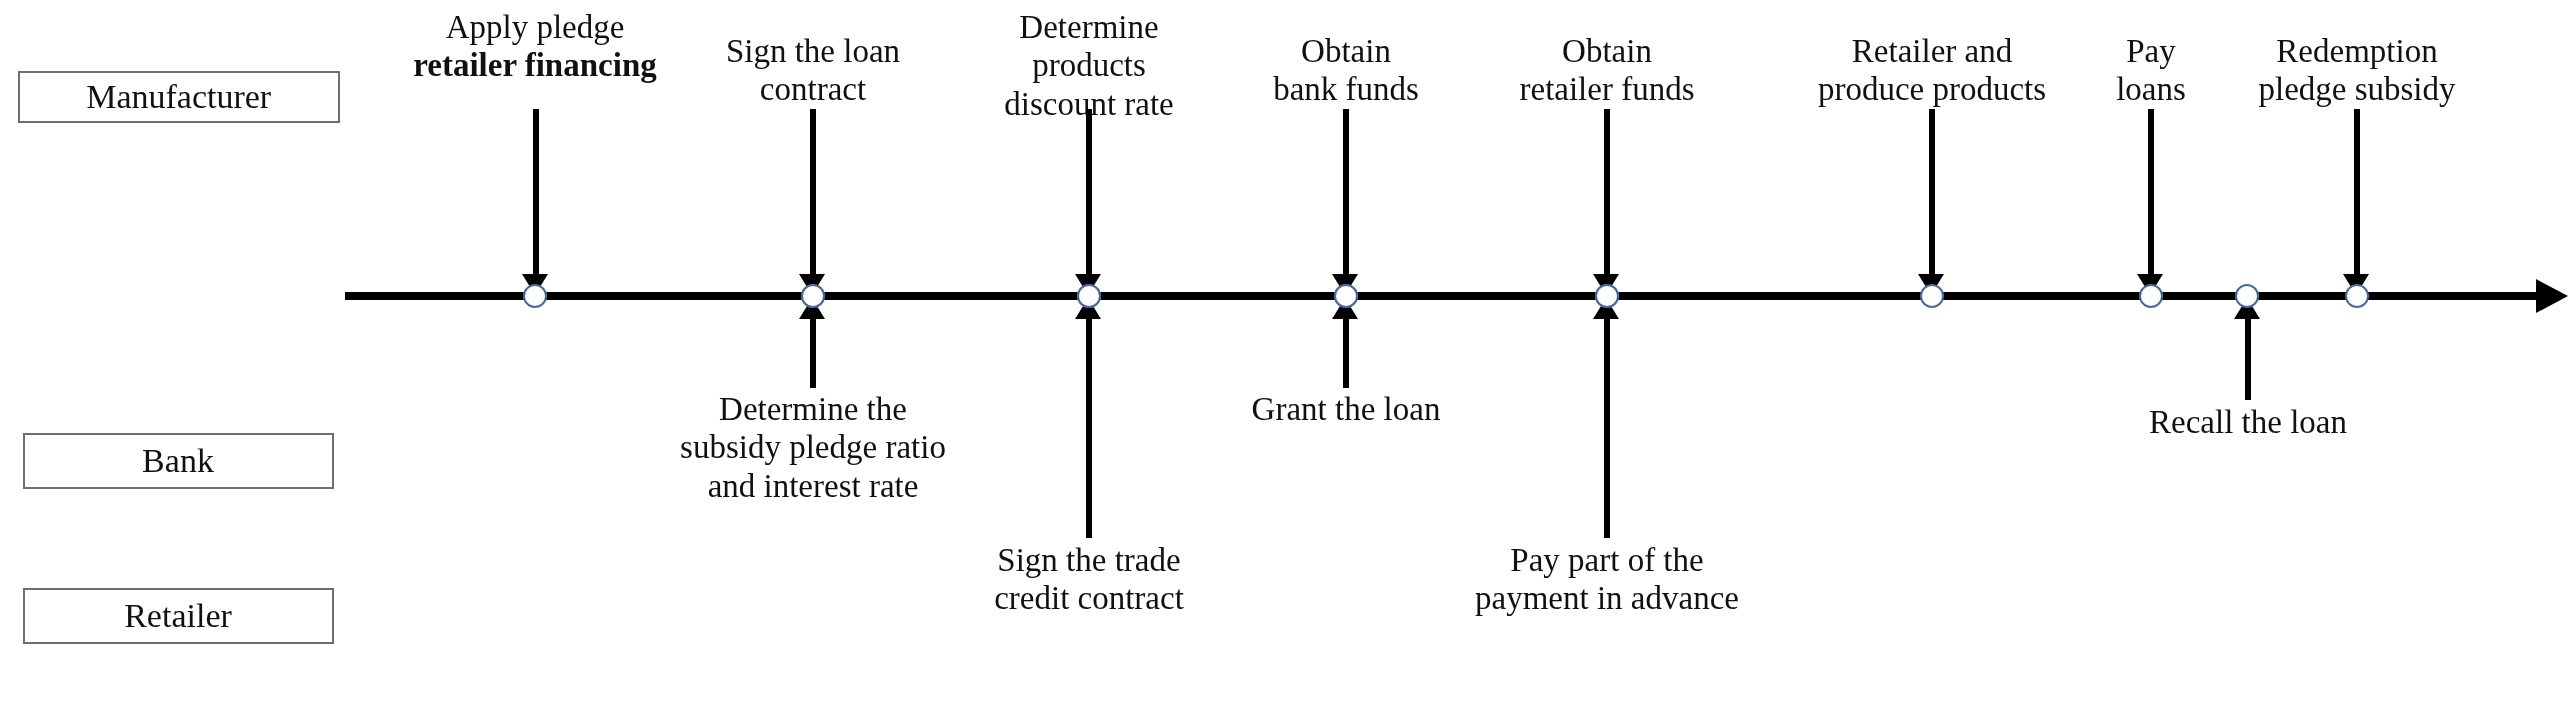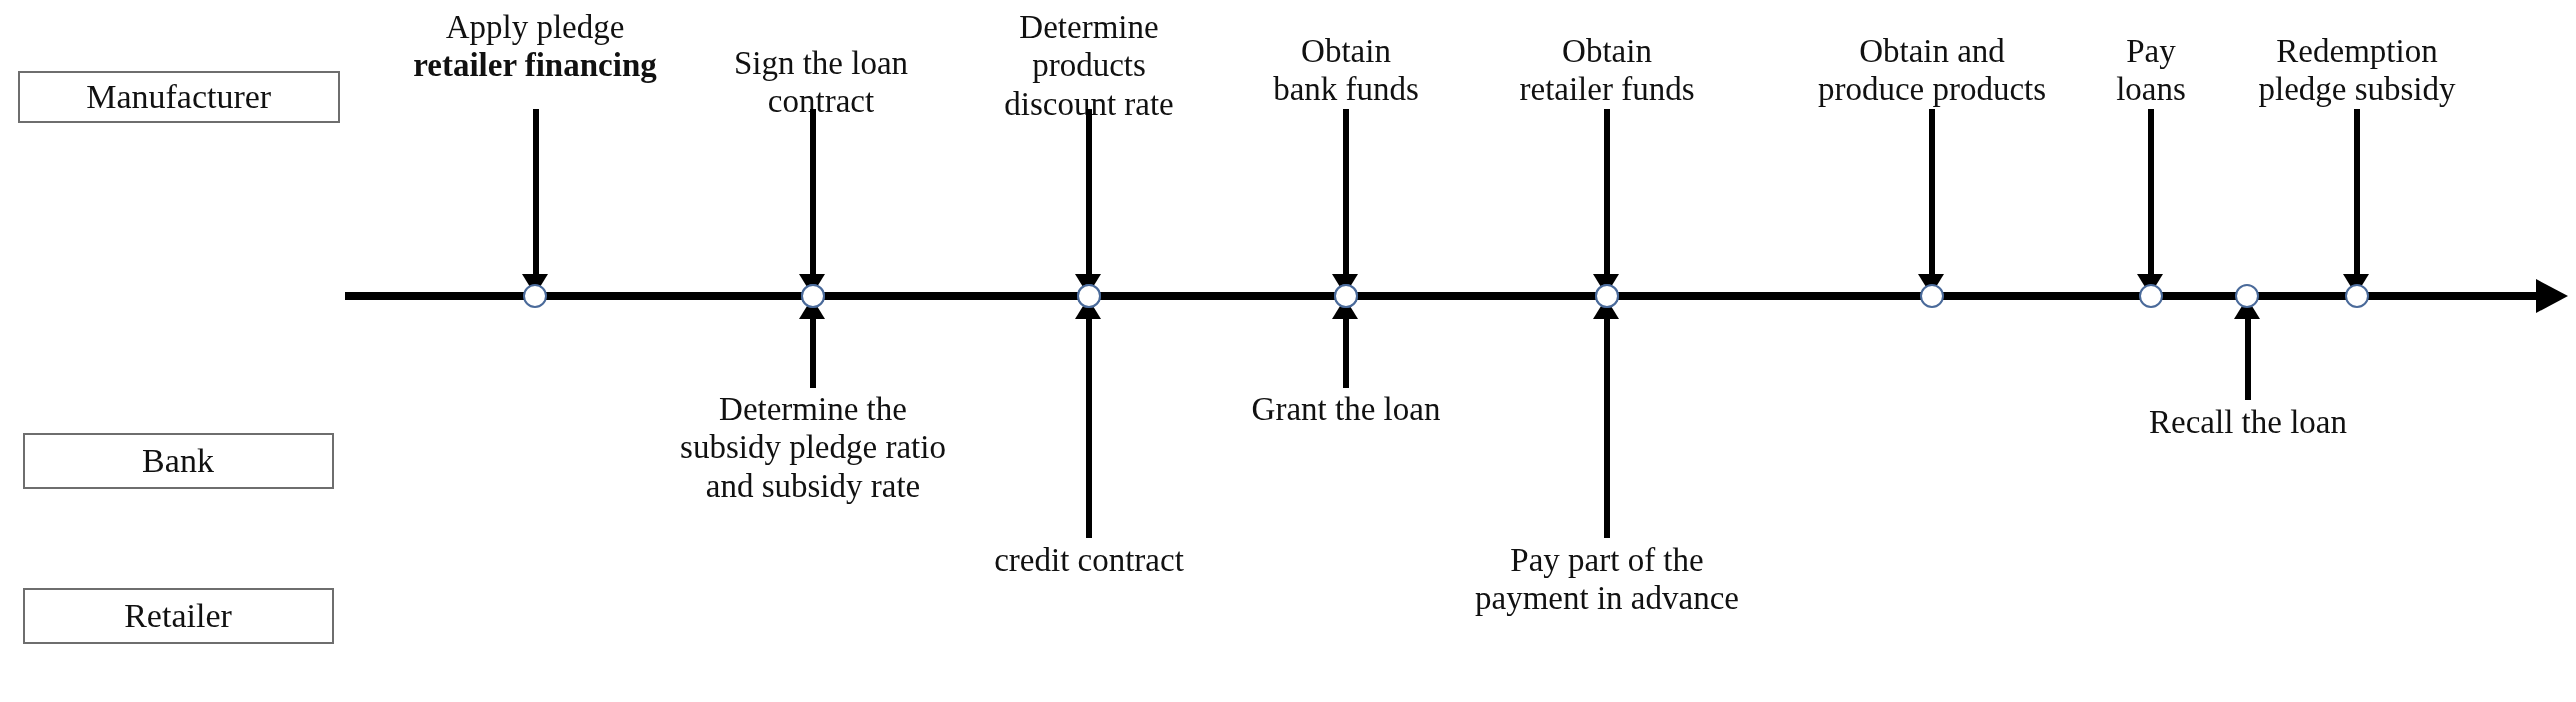--- a/index.html
+++ b/index.html
@@ -126,53 +126,53 @@
   <div class="axis-head" id="axis-head" style="left: 2536px; top: 279px;"></div>
 
   <div id="events-layer">
       <div class="stem" style="left: 533px; top: 109px; height: 167px;"></div>
       <div class="arrow-down" style="left: 522px; top: 274px;"></div>
       <div class="node" style="left: 523px; top: 284px; border-color: rgb(74, 106, 154); background: rgb(255, 255, 255);"></div>
       <div class="caption above" style="left: 535px; top: 8px;"><span class="line">Apply pledge</span><span class="bold-line">retailer financing</span></div>
       <div class="stem" style="left: 810px; top: 109px; height: 167px;"></div>
       <div class="arrow-down" style="left: 799px; top: 274px;"></div>
       <div class="node" style="left: 801px; top: 284px; border-color: rgb(74, 106, 154); background: rgb(255, 255, 255);"></div>
-      <div class="caption above" style="left: 813px; top: 44px; margin-left: 8px;"><span class="line">Sign the loan</span><span class="line">contract</span></div>
+      <div class="caption above" style="left: 813px; top: 32px;"><span class="line">Sign the loan</span><span class="line">contract</span></div>
       <div class="stem" style="left: 810px; top: 317px; height: 71px;"></div>
       <div class="arrow-up" style="left: 799px; top: 298px;"></div>
       <div class="node" style="left: 801px; top: 284px; border-color: rgb(74, 106, 154); background: rgb(255, 255, 255);"></div>
-      <div class="caption below" style="left: 813px; top: 390px;"><span class="line">Determine the</span><span class="line">subsidy pledge ratio</span><span class="line">and subsidy rate</span></div>
+      <div class="caption below" style="left: 813px; top: 390px;"><span class="line">Determine the</span><span class="line">subsidy pledge ratio</span><span class="line">and interest rate</span></div>
       <div class="stem" style="left: 1086px; top: 109px; height: 167px;"></div>
       <div class="arrow-down" style="left: 1075px; top: 274px;"></div>
       <div class="node" style="left: 1077px; top: 284px; border-color: rgb(74, 106, 154); background: rgb(255, 255, 255);"></div>
       <div class="caption above" style="left: 1089px; top: 8px;"><span class="line">Determine</span><span class="line">products</span><span class="line">discount rate</span></div>
       <div class="stem" style="left: 1086px; top: 317px; height: 221px;"></div>
       <div class="arrow-up" style="left: 1075px; top: 298px;"></div>
       <div class="node" style="left: 1077px; top: 284px; border-color: rgb(74, 106, 154); background: rgb(255, 255, 255);"></div>
-      <div class="caption below" style="left: 1089px; top: 541px;"><span class="line">credit contract</span></div>
+      <div class="caption below" style="left: 1089px; top: 541px;"><span class="line">Sign the trade</span><span class="line">credit contract</span></div>
       <div class="stem" style="left: 1343px; top: 109px; height: 167px;"></div>
       <div class="arrow-down" style="left: 1332px; top: 274px;"></div>
       <div class="node" style="left: 1334px; top: 284px; border-color: rgb(74, 106, 154); background: rgb(255, 255, 255);"></div>
       <div class="caption above" style="left: 1346px; top: 32px;"><span class="line">Obtain</span><span class="line">bank funds</span></div>
       <div class="stem" style="left: 1343px; top: 317px; height: 71px;"></div>
       <div class="arrow-up" style="left: 1332px; top: 298px;"></div>
       <div class="node" style="left: 1334px; top: 284px; border-color: rgb(74, 106, 154); background: rgb(255, 255, 255);"></div>
       <div class="caption below" style="left: 1346px; top: 390px;"><span class="line">Grant the loan</span></div>
       <div class="stem" style="left: 1604px; top: 109px; height: 167px;"></div>
       <div class="arrow-down" style="left: 1593px; top: 274px;"></div>
       <div class="node" style="left: 1595px; top: 284px; border-color: rgb(74, 106, 154); background: rgb(255, 255, 255);"></div>
       <div class="caption above" style="left: 1607px; top: 32px;"><span class="line">Obtain</span><span class="line">retailer funds</span></div>
       <div class="stem" style="left: 1604px; top: 317px; height: 221px;"></div>
       <div class="arrow-up" style="left: 1593px; top: 298px;"></div>
       <div class="node" style="left: 1595px; top: 284px; border-color: rgb(74, 106, 154); background: rgb(255, 255, 255);"></div>
       <div class="caption below" style="left: 1607px; top: 541px;"><span class="line">Pay part of the</span><span class="line">payment in advance</span></div>
       <div class="stem" style="left: 1929px; top: 109px; height: 167px;"></div>
       <div class="arrow-down" style="left: 1918px; top: 274px;"></div>
       <div class="node" style="left: 1920px; top: 284px; border-color: rgb(74, 106, 154); background: rgb(255, 255, 255);"></div>
-      <div class="caption above" style="left: 1932px; top: 32px;"><span class="line">Obtain and</span><span class="line">produce products</span></div>
+      <div class="caption above" style="left: 1932px; top: 32px;"><span class="line">Retailer and</span><span class="line">produce products</span></div>
       <div class="stem" style="left: 2148px; top: 109px; height: 167px;"></div>
       <div class="arrow-down" style="left: 2137px; top: 274px;"></div>
       <div class="node" style="left: 2139px; top: 284px; border-color: rgb(74, 106, 154); background: rgb(255, 255, 255);"></div>
       <div class="caption above" style="left: 2151px; top: 32px;"><span class="line">Pay</span><span class="line">loans</span></div>
       <div class="stem" style="left: 2245px; top: 317px; height: 83px;"></div>
       <div class="arrow-up" style="left: 2234px; top: 298px;"></div>
       <div class="node" style="left: 2235px; top: 284px; border-color: rgb(74, 106, 154); background: rgb(255, 255, 255);"></div>
       <div class="caption below" style="left: 2248px; top: 403px;"><span class="line">Recall the loan</span></div>
       <div class="stem" style="left: 2354px; top: 109px; height: 167px;"></div>
       <div class="arrow-down" style="left: 2343px; top: 274px;"></div>

